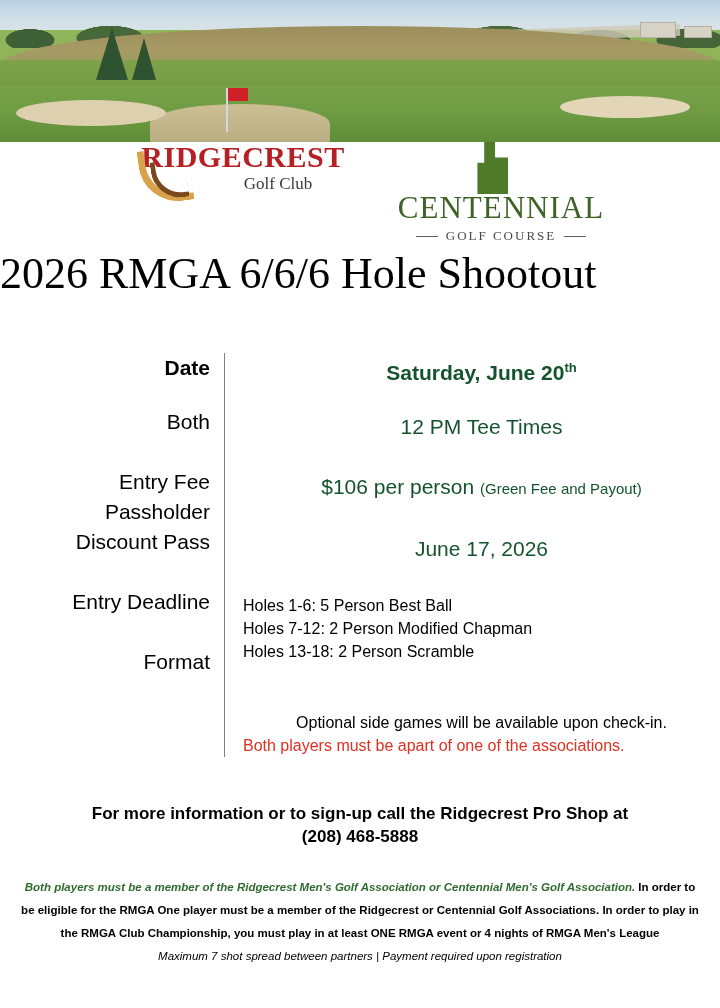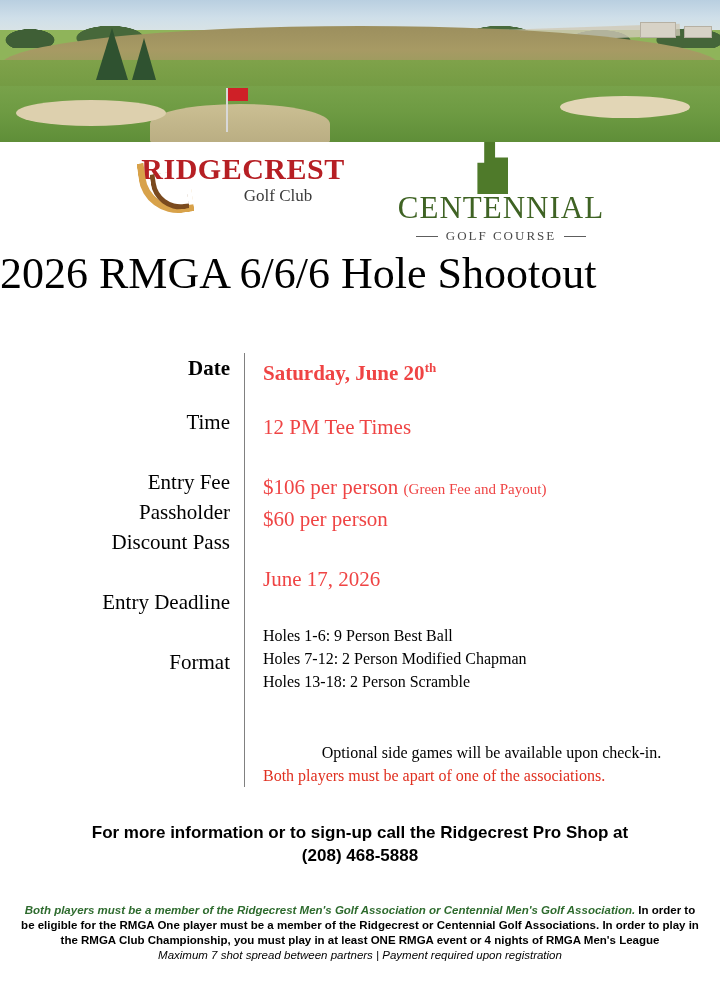--- a/index.html
+++ b/index.html
@@ -112,21 +112,21 @@
   .bldg.b1 { left: 640px; width: 34px; }
   .bldg.b2 { left: 684px; width: 26px; top: 26px; height: 10px; }
 
   
   .logos {
     position: relative;
     height: 92px;
   }
   .logo-ridgecrest {
     position: absolute;
-    left: 128px; top: 12px;
+    left: 128px; top: 0;
     width: 230px;
     text-align: center;
   }
   .rc-name {
     font-family: "Liberation Serif", serif;
     font-weight: bold;
     font-size: 30px;
     letter-spacing: .5px;
     color: #b61f24;
     line-height: 1;
@@ -204,43 +204,43 @@
     text-align: left;
     margin-top: 14px;
     color: #000;
   }
 
   
   .details {
     margin: 54px 0 0 0;
     display: flex;
     justify-content: flex-start;
-    padding-left: 34px;
-    font-family: Liberation Serif, serif;
+    padding-left: 14px;
   }
   .col-labels {
     width: 196px;
     text-align: right;
     padding-right: 14px;
   }
   .col-values {
     border-left: 1px solid #808080;
     padding-left: 18px;
     flex: 1;
   }
   .lbl {
     font-size: 21px;
     line-height: 30px;
     color: #000;
   }
   .lbl.bold { font-weight: bold; }
   .val {
     font-size: 21px;
     line-height: 30px;
-    color: #ef4444;
+    color: #14532d;
+    text-align: center;
   }
   .val.bold { font-weight: bold; }
   .val .sup {
     font-size: 13px;
     vertical-align: super;
   }
   .val .small {
     font-size: 15px;
   }
   .gap-sm { height: 18px; }
@@ -256,35 +256,35 @@
     text-align: center;
   }
   .note-red {
     font-size: 16px;
     line-height: 23px;
     color: #e03020;
   }
 
   
   .contact {
-    margin-top: 34px;
+    margin-top: 45px;
     text-align: center;
     font-size: 17px;
     font-weight: bold;
     line-height: 23px;
     padding: 0 32px;
   }
 
   
   .fineprint {
-    margin-top: 36px;
+    margin-top: 28px;
     padding: 0 20px;
     text-align: center;
     font-size: 11.5px;
-    line-height: 15px;
+    line-height: 23px;
   }
   .fp-green {
     color: #2e6b2e;
     font-style: italic;
     font-weight: bold;
   }
   .fp-bold { font-weight: bold; }
   .fp-italic { font-style: italic; }
 </style>
 </head>
@@ -329,21 +329,21 @@
 
 </div>
 
 <div class="title">2026 RMGA 6/6/6 Hole Shootout</div>
 
 <div class="details">
 
   <div class="col-labels">
     <div class="lbl bold">Date</div>
     <div class="gap-md"></div>
-    <div class="lbl">Time</div>
+    <div class="lbl">Both</div>
     <div class="gap-lg"></div>
     <div class="lbl">Entry Fee</div>
     <div class="lbl">Passholder</div>
     <div class="lbl">Discount Pass</div>
     <div class="gap-lg"></div>
     <div class="lbl">Entry Deadline</div>
     <div class="gap-lg"></div>
     <div class="lbl">Format</div>
   </div>
 
@@ -351,25 +351,24 @@
     <div class="val bold">
       <span>Saturday, June 20</span><span class="sup">th</span>
     </div>
     <div class="gap-md"></div>
     <div class="val">12 PM Tee Times</div>
     <div class="gap-lg"></div>
     <div class="val">
       <span>$106 per person</span>
       <span class="small">(Green Fee and Payout)</span>
     </div>
-    <div class="val">$60 per person</div>
     <div class="gap-lg"></div>
     <div class="val">June 17, 2026</div>
     <div class="gap-lg"></div>
-    <div class="format-line">Holes 1-6: 9 Person Best Ball</div>
+    <div class="format-line">Holes 1-6: 5 Person Best Ball</div>
     <div class="format-line">Holes 7-12: 2 Person Modified Chapman</div>
     <div class="format-line">Holes 13-18: 2 Person Scramble</div>
     <div class="gap-lg"></div>
     <div class="gap-sm"></div>
     <div class="note-line">Optional side games will be available upon check-in.</div>
     <div class="note-red">Both players must be apart of one of the associations.</div>
   </div>
 
 </div>
 

